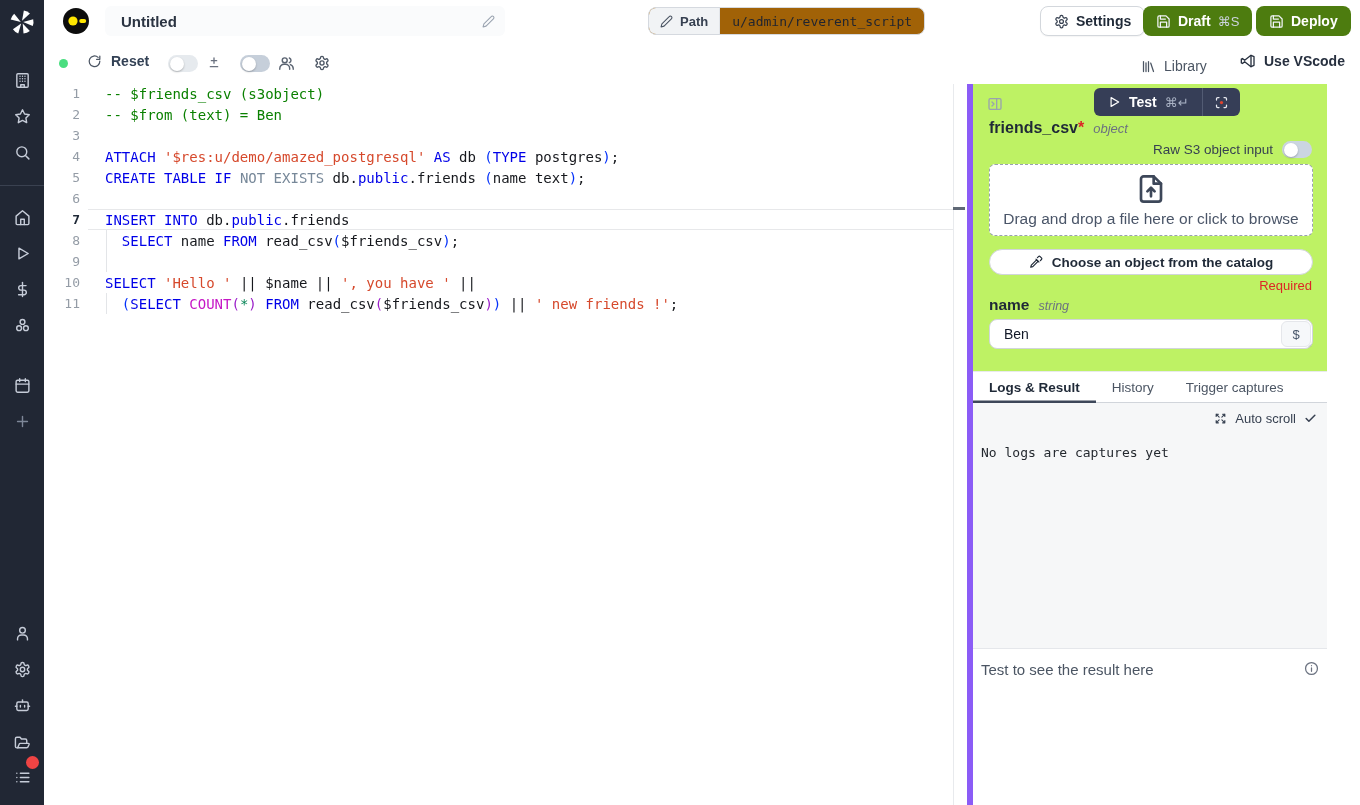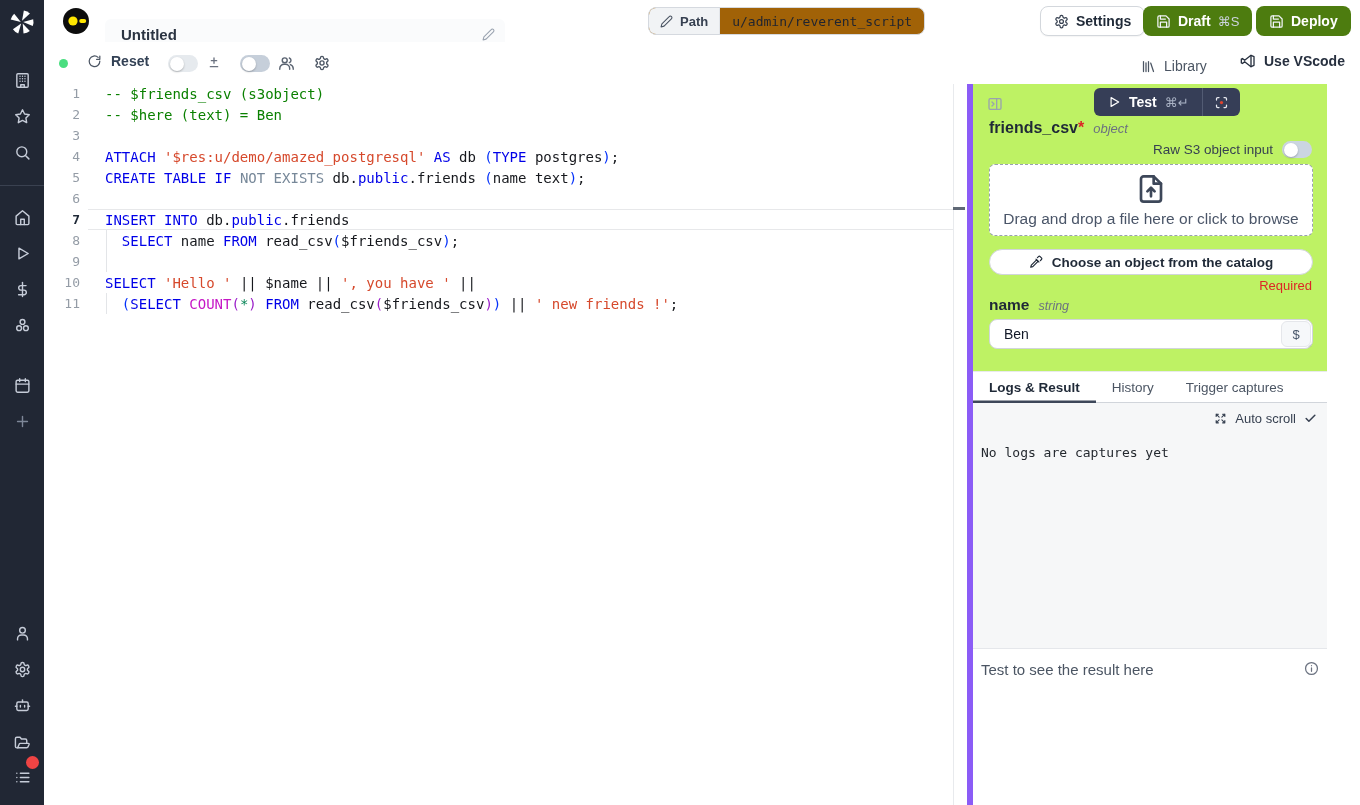--- a/index.html
+++ b/index.html
@@ -16,21 +16,21 @@
   .side-group { position:absolute; left:0; width:44px; display:flex; flex-direction:column; gap:8px; }
   .side-icon { width:44px; height:28px; display:flex; align-items:center; justify-content:center; color:#c6ccd8; cursor:pointer; }
   .side-icon svg { width:17px; height:17px; }
   .side-icon.dim { color:#7e8798; }
   #rail-divider { position:absolute; left:0; top:185px; width:44px; height:1px; background:#3a4150; }
   #rail-badge { position:absolute; left:26px; top:756px; width:13px; height:13px; border-radius:50%; background:#ef4444; }
 
   
   #topbar { position:absolute; left:44px; top:0; right:0; height:42px; background:#fff; }
   #script-lang-icon { position:absolute; left:19px; top:8px; width:26px; height:26px; }
-  #title-box { position:absolute; left:61px; top:6px; width:400px; height:30px; background:#fafbfc; border-radius:6px; display:flex; align-items:center; padding:0 10px 0 16px; cursor:text;margin-top:13px; }
+  #title-box { position:absolute; left:61px; top:6px; width:400px; height:30px; background:#fafbfc; border-radius:6px; display:flex; align-items:center; padding:0 10px 0 16px; cursor:text; }
   #title-text { font-size:15px; font-weight:600; color:#2b3442; flex:1; }
   #title-pencil { width:13px; height:13px; color:#9aa3b0; cursor:pointer; }
   #path-chip { position:absolute; left:604px; top:7px; height:28px; display:flex; align-items:stretch; border:1px solid #d5d9df; border-radius:8px; overflow:hidden; cursor:pointer; background:#a16207; }
   #path-chip .seg1 { display:flex; align-items:center; gap:7px; background:#f1f3f5; padding:0 11px; border-right:1px solid #e2e5e9; }
   #path-chip .seg1 .ic { width:13px; height:13px; color:#4b5563; }
   #path-chip .seg1 span { font-size:13px; font-weight:600; color:#374151; }
   #path-chip .seg2 { display:flex; align-items:center; padding:0 12px; font-family:"DejaVu Sans Mono", monospace; font-size:13px; color:#1f2430; }
   .tb-btn { position:absolute; top:6px; height:30px; border-radius:8px; display:flex; align-items:center; gap:7px; padding:0 13px; cursor:pointer; font-size:14px; }
   #settings-btn { left:996px; background:#fff; border:1px solid #d3d7dc; color:#1f2937; font-weight:600; box-shadow:0 1px 1px rgba(0,0,0,.04); }
   #settings-btn .ic { width:15px; height:15px; color:#374151; }
@@ -340,21 +340,21 @@
             <path d="M16.5 3.5 21 5.5v13l-4.5 2L7 13.2l-3.3 2.6L2 14.9V9.1l1.7-.9L7 10.8z"></path>
             <path d="M16.5 3.5v17"></path>
           </svg>
         </span>
       <span>Use VScode</span>
     </div>
   </div>
 
   <div id="editor">
       <div class="eline"><span class="ln">1</span><span class="lc"><span class="tk-comment">-- $friends_csv (s3object)</span></span></div>
-      <div class="eline"><span class="ln">2</span><span class="lc"><span class="tk-comment">-- $here (text) = Ben</span></span></div>
+      <div class="eline"><span class="ln">2</span><span class="lc"><span class="tk-comment">-- $from (text) = Ben</span></span></div>
       <div class="eline"><span class="ln">3</span><span class="lc"></span></div>
       <div class="eline"><span class="ln">4</span><span class="lc"><span class="tk-keyword">ATTACH</span><span class="tk-plain"> </span><span class="tk-string">'$res:u/demo/amazed_postgresql'</span><span class="tk-plain"> </span><span class="tk-keyword">AS</span><span class="tk-plain"> db </span><span class="tk-paren1">(</span><span class="tk-keyword">TYPE</span><span class="tk-plain"> postgres</span><span class="tk-paren1">)</span><span class="tk-plain">;</span></span></div>
       <div class="eline"><span class="ln">5</span><span class="lc"><span class="tk-keyword">CREATE TABLE IF</span><span class="tk-plain"> </span><span class="tk-operator">NOT EXISTS</span><span class="tk-plain"> db.</span><span class="tk-keyword">public</span><span class="tk-plain">.friends </span><span class="tk-paren1">(</span><span class="tk-plain">name text</span><span class="tk-paren1">)</span><span class="tk-plain">;</span></span></div>
       <div class="eline"><span class="ln">6</span><span class="lc"></span></div>
       <div class="eline active"><span class="ln">7</span><span class="lc"><span class="tk-keyword">INSERT INTO</span><span class="tk-plain"> db.</span><span class="tk-keyword">public</span><span class="tk-plain">.friends</span></span></div>
       <div class="eline"><span class="ln">8</span><span class="lc"><span class="guide"></span><span class="tk-plain">  </span><span class="tk-keyword">SELECT</span><span class="tk-plain"> name </span><span class="tk-keyword">FROM</span><span class="tk-plain"> read_csv</span><span class="tk-paren1">(</span><span class="tk-plain">$friends_csv</span><span class="tk-paren1">)</span><span class="tk-plain">;</span></span></div>
       <div class="eline"><span class="ln">9</span><span class="lc"><span class="guide"></span></span></div>
       <div class="eline"><span class="ln">10</span><span class="lc"><span class="tk-keyword">SELECT</span><span class="tk-plain"> </span><span class="tk-string">'Hello '</span><span class="tk-plain"> || $name || </span><span class="tk-string">', you have '</span><span class="tk-plain"> ||</span></span></div>
       <div class="eline"><span class="ln">11</span><span class="lc"><span class="guide"></span><span class="tk-plain">  </span><span class="tk-paren1">(</span><span class="tk-keyword">SELECT</span><span class="tk-plain"> </span><span class="tk-function">COUNT</span><span class="tk-paren2">(</span><span class="tk-star">*</span><span class="tk-paren2">)</span><span class="tk-plain"> </span><span class="tk-keyword">FROM</span><span class="tk-plain"> read_csv</span><span class="tk-paren2">(</span><span class="tk-plain">$friends_csv</span><span class="tk-paren2">)</span><span class="tk-paren1">)</span><span class="tk-plain"> || </span><span class="tk-string">' new friends !'</span><span class="tk-plain">;</span></span></div>
     </div>

